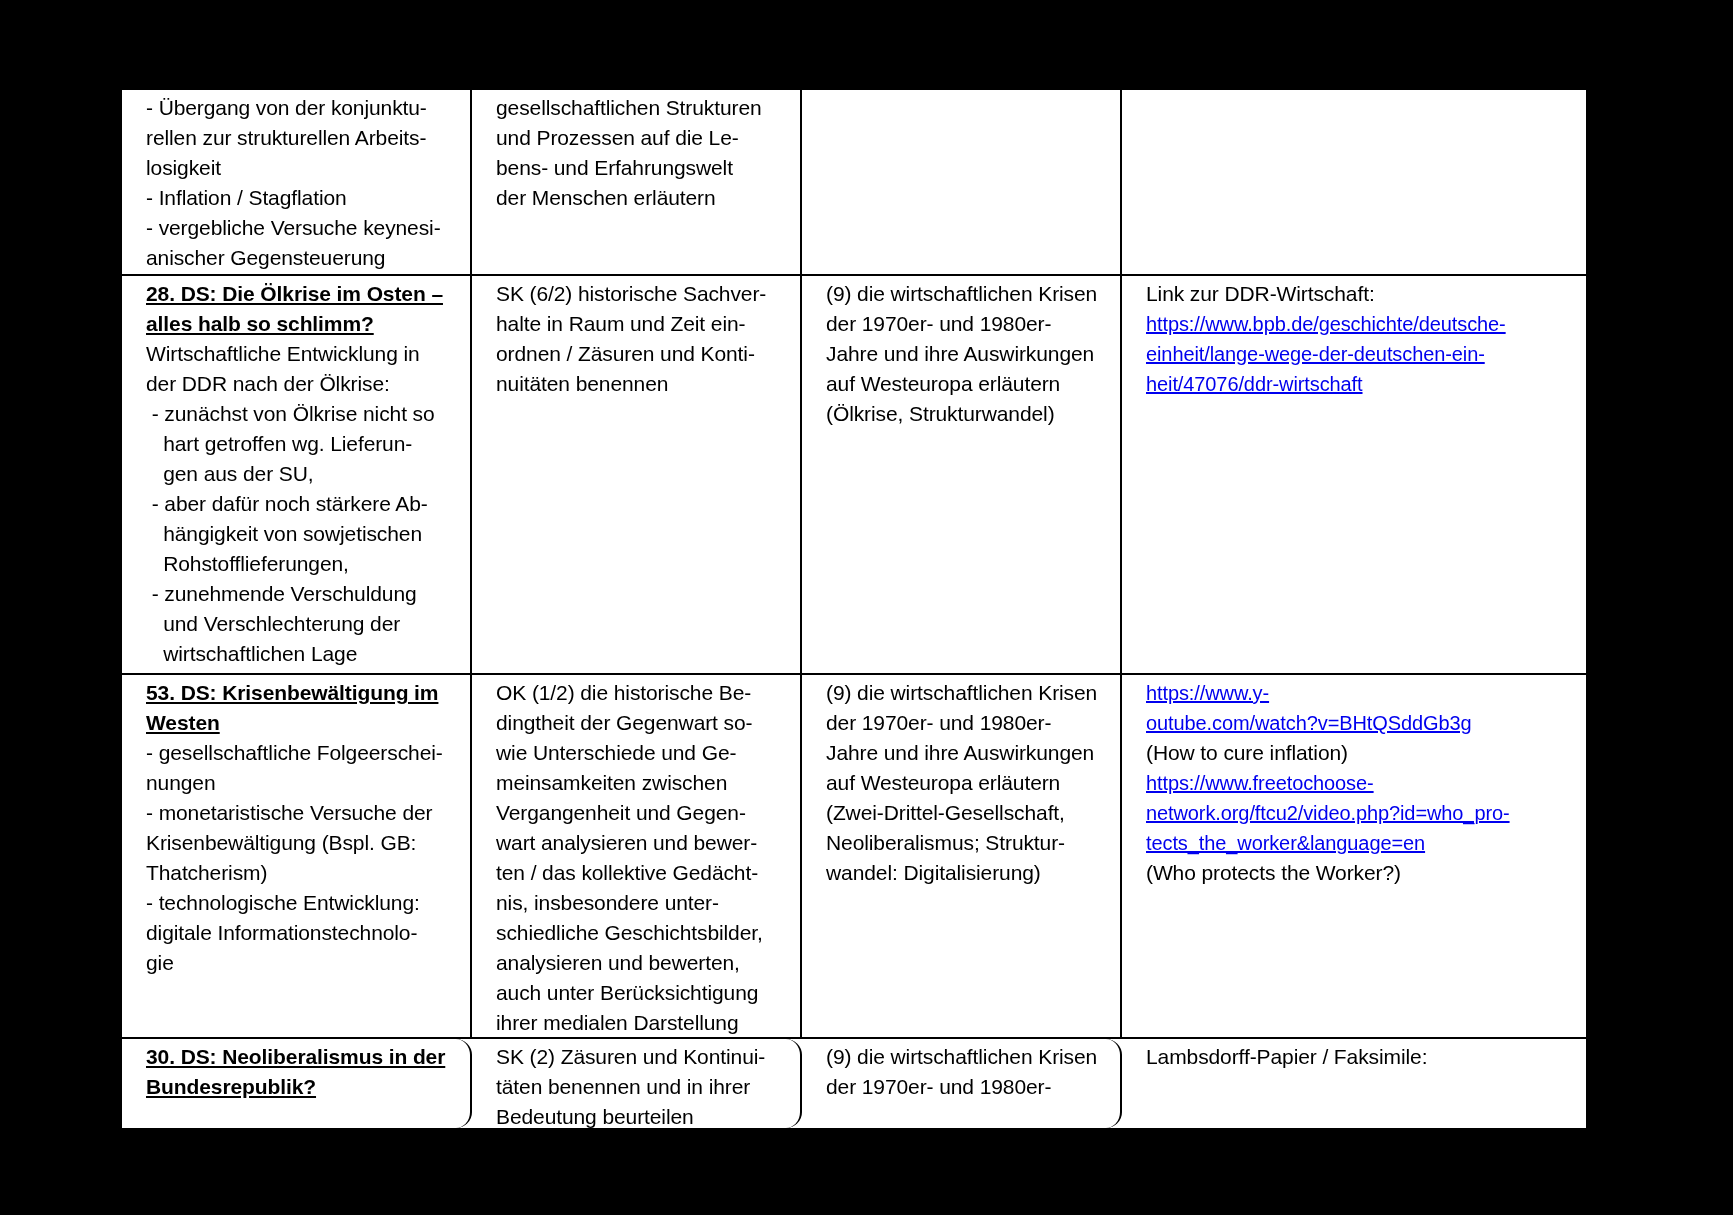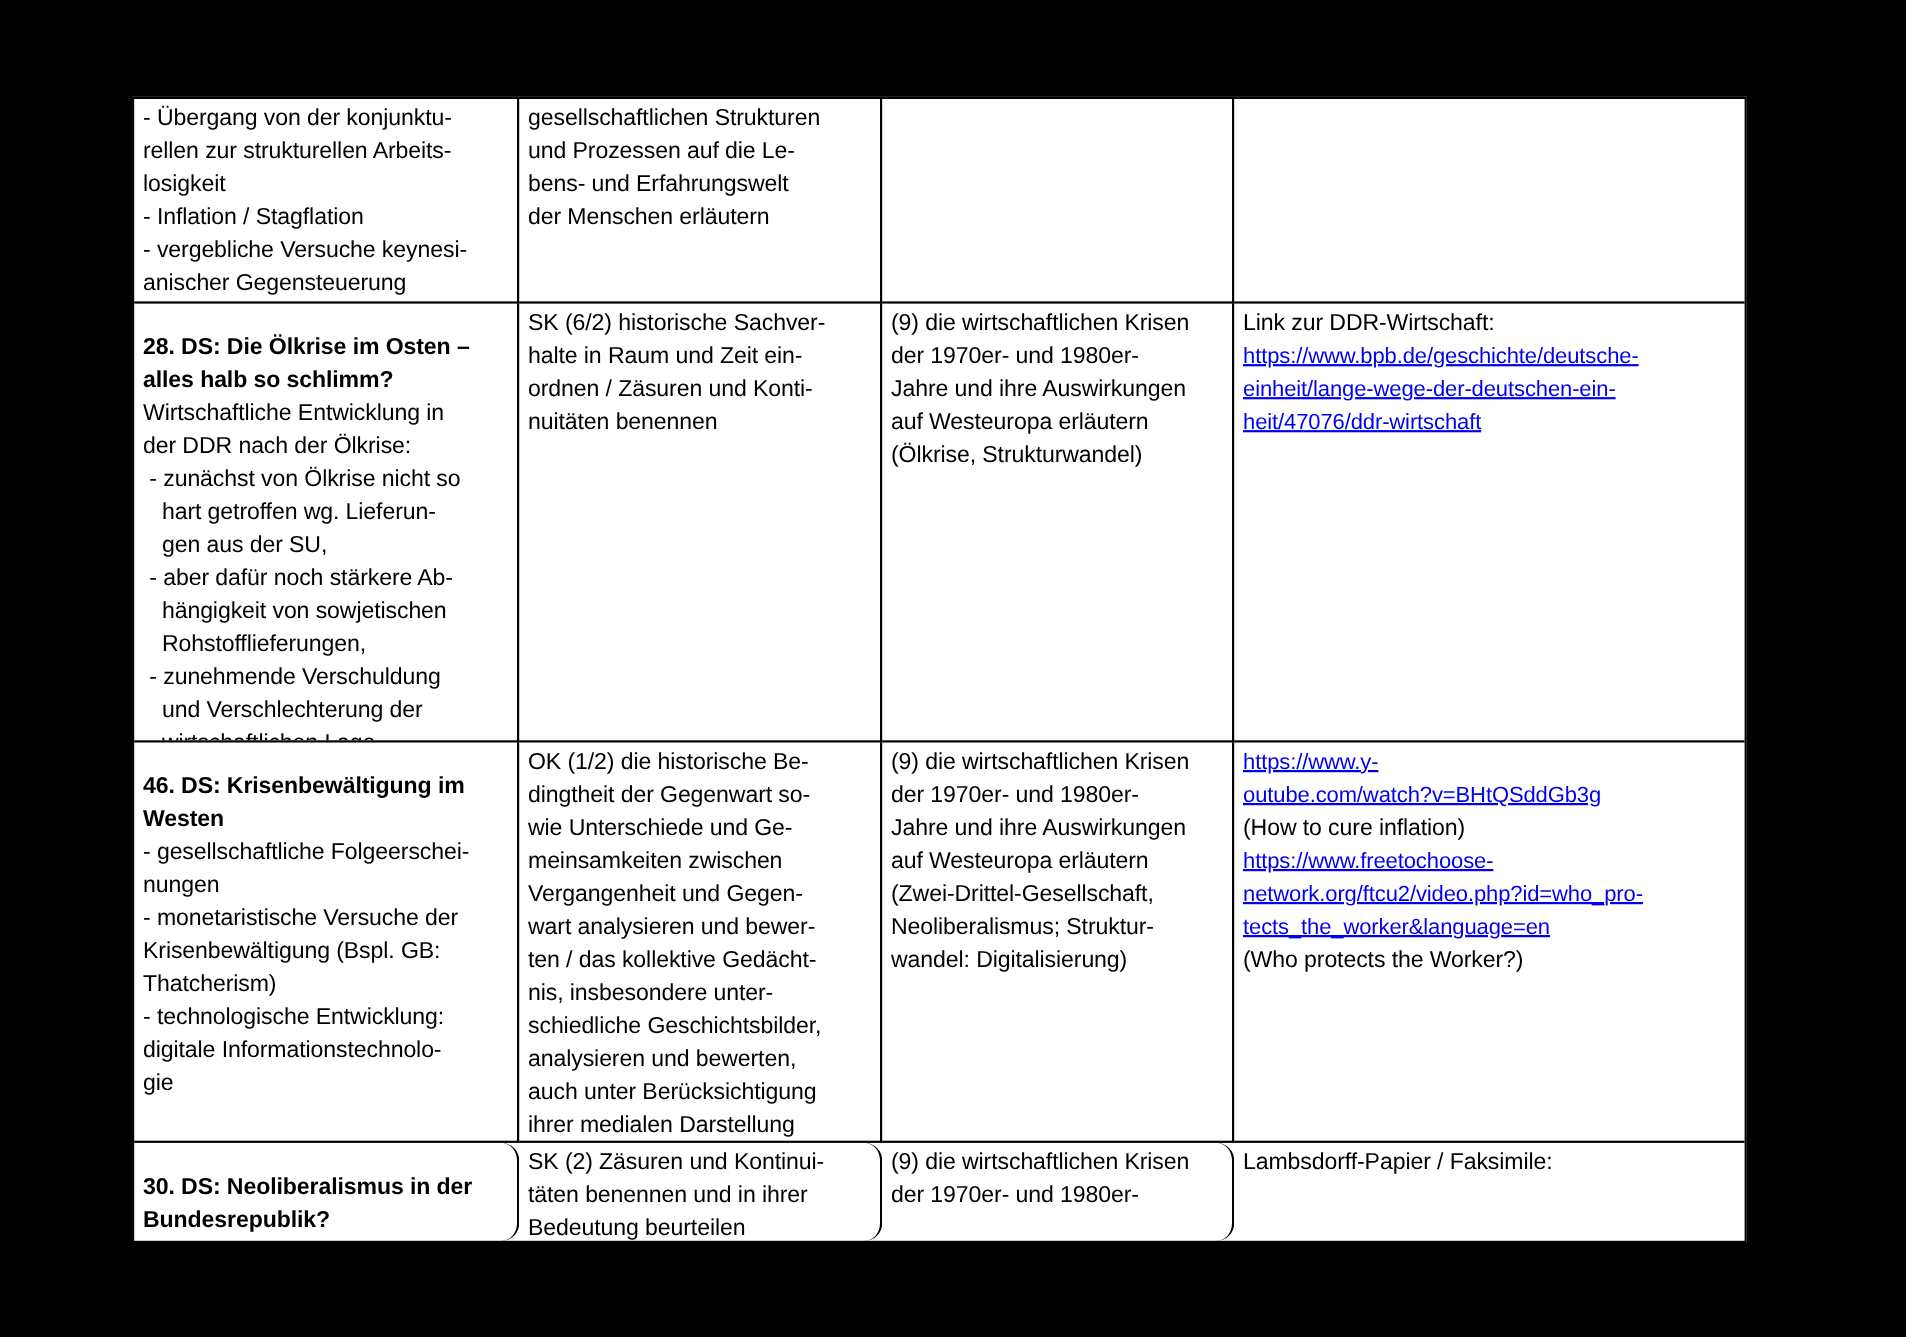--- a/index.html
+++ b/index.html
@@ -27,35 +27,35 @@
     background: var(--paper, #ffffff);
     border: 2px solid #000;
     display: grid;
     grid-template-columns: 350px 330px 320px auto;
     grid-template-rows: 186px 399px 364px auto;
   }
   .cell {
     box-sizing: border-box;
     border-right: 2px solid #000;
     border-bottom: 2px solid #000;
-    padding: 3px 6px 2px 8px;
+    padding: 3px 6px 2px 24px;
     overflow: hidden;
   }
   .cell.last-col { border-right: none; }
   .cell.last-row { border-bottom: none; border-radius: 16px; }
   .txt {
     white-space: pre;
     font-size: 21px;
     line-height: 30px;
     color: var(--ink, #000000);
     letter-spacing: -0.1px;
   }
   .heading {
     font-weight: bold;
-    margin-top: 22px;
+    text-decoration: underline;
   }
   a.doc-link {
     display: block;
     white-space: pre;
     font-size: 20px;
     line-height: 30px;
     letter-spacing: -0.1px;
     color: var(--link, #0000EE);
     text-decoration: underline;
     cursor: pointer;
@@ -118,21 +118,21 @@
 (Ölkrise, Strukturwandel)</div>
     </div>
     <div class="cell last-col">
       <div class="txt">Link zur DDR-Wirtschaft:</div>
       <a class="doc-link" href="#">https://www.bpb.de/geschichte/deutsche-
 einheit/lange-wege-der-deutschen-ein-
 heit/47076/ddr-wirtschaft</a>
     </div>
 
     <div class="cell">
-      <div class="txt heading">46. DS: Krisenbewältigung im
+      <div class="txt heading">53. DS: Krisenbewältigung im
 Westen</div>
       <div class="txt">- gesellschaftliche Folgeerschei-
 nungen
 - monetaristische Versuche der
 Krisenbewältigung (Bspl. GB:
 Thatcherism)
 - technologische Entwicklung:
 digitale Informationstechnolo-
 gie</div>
     </div>

